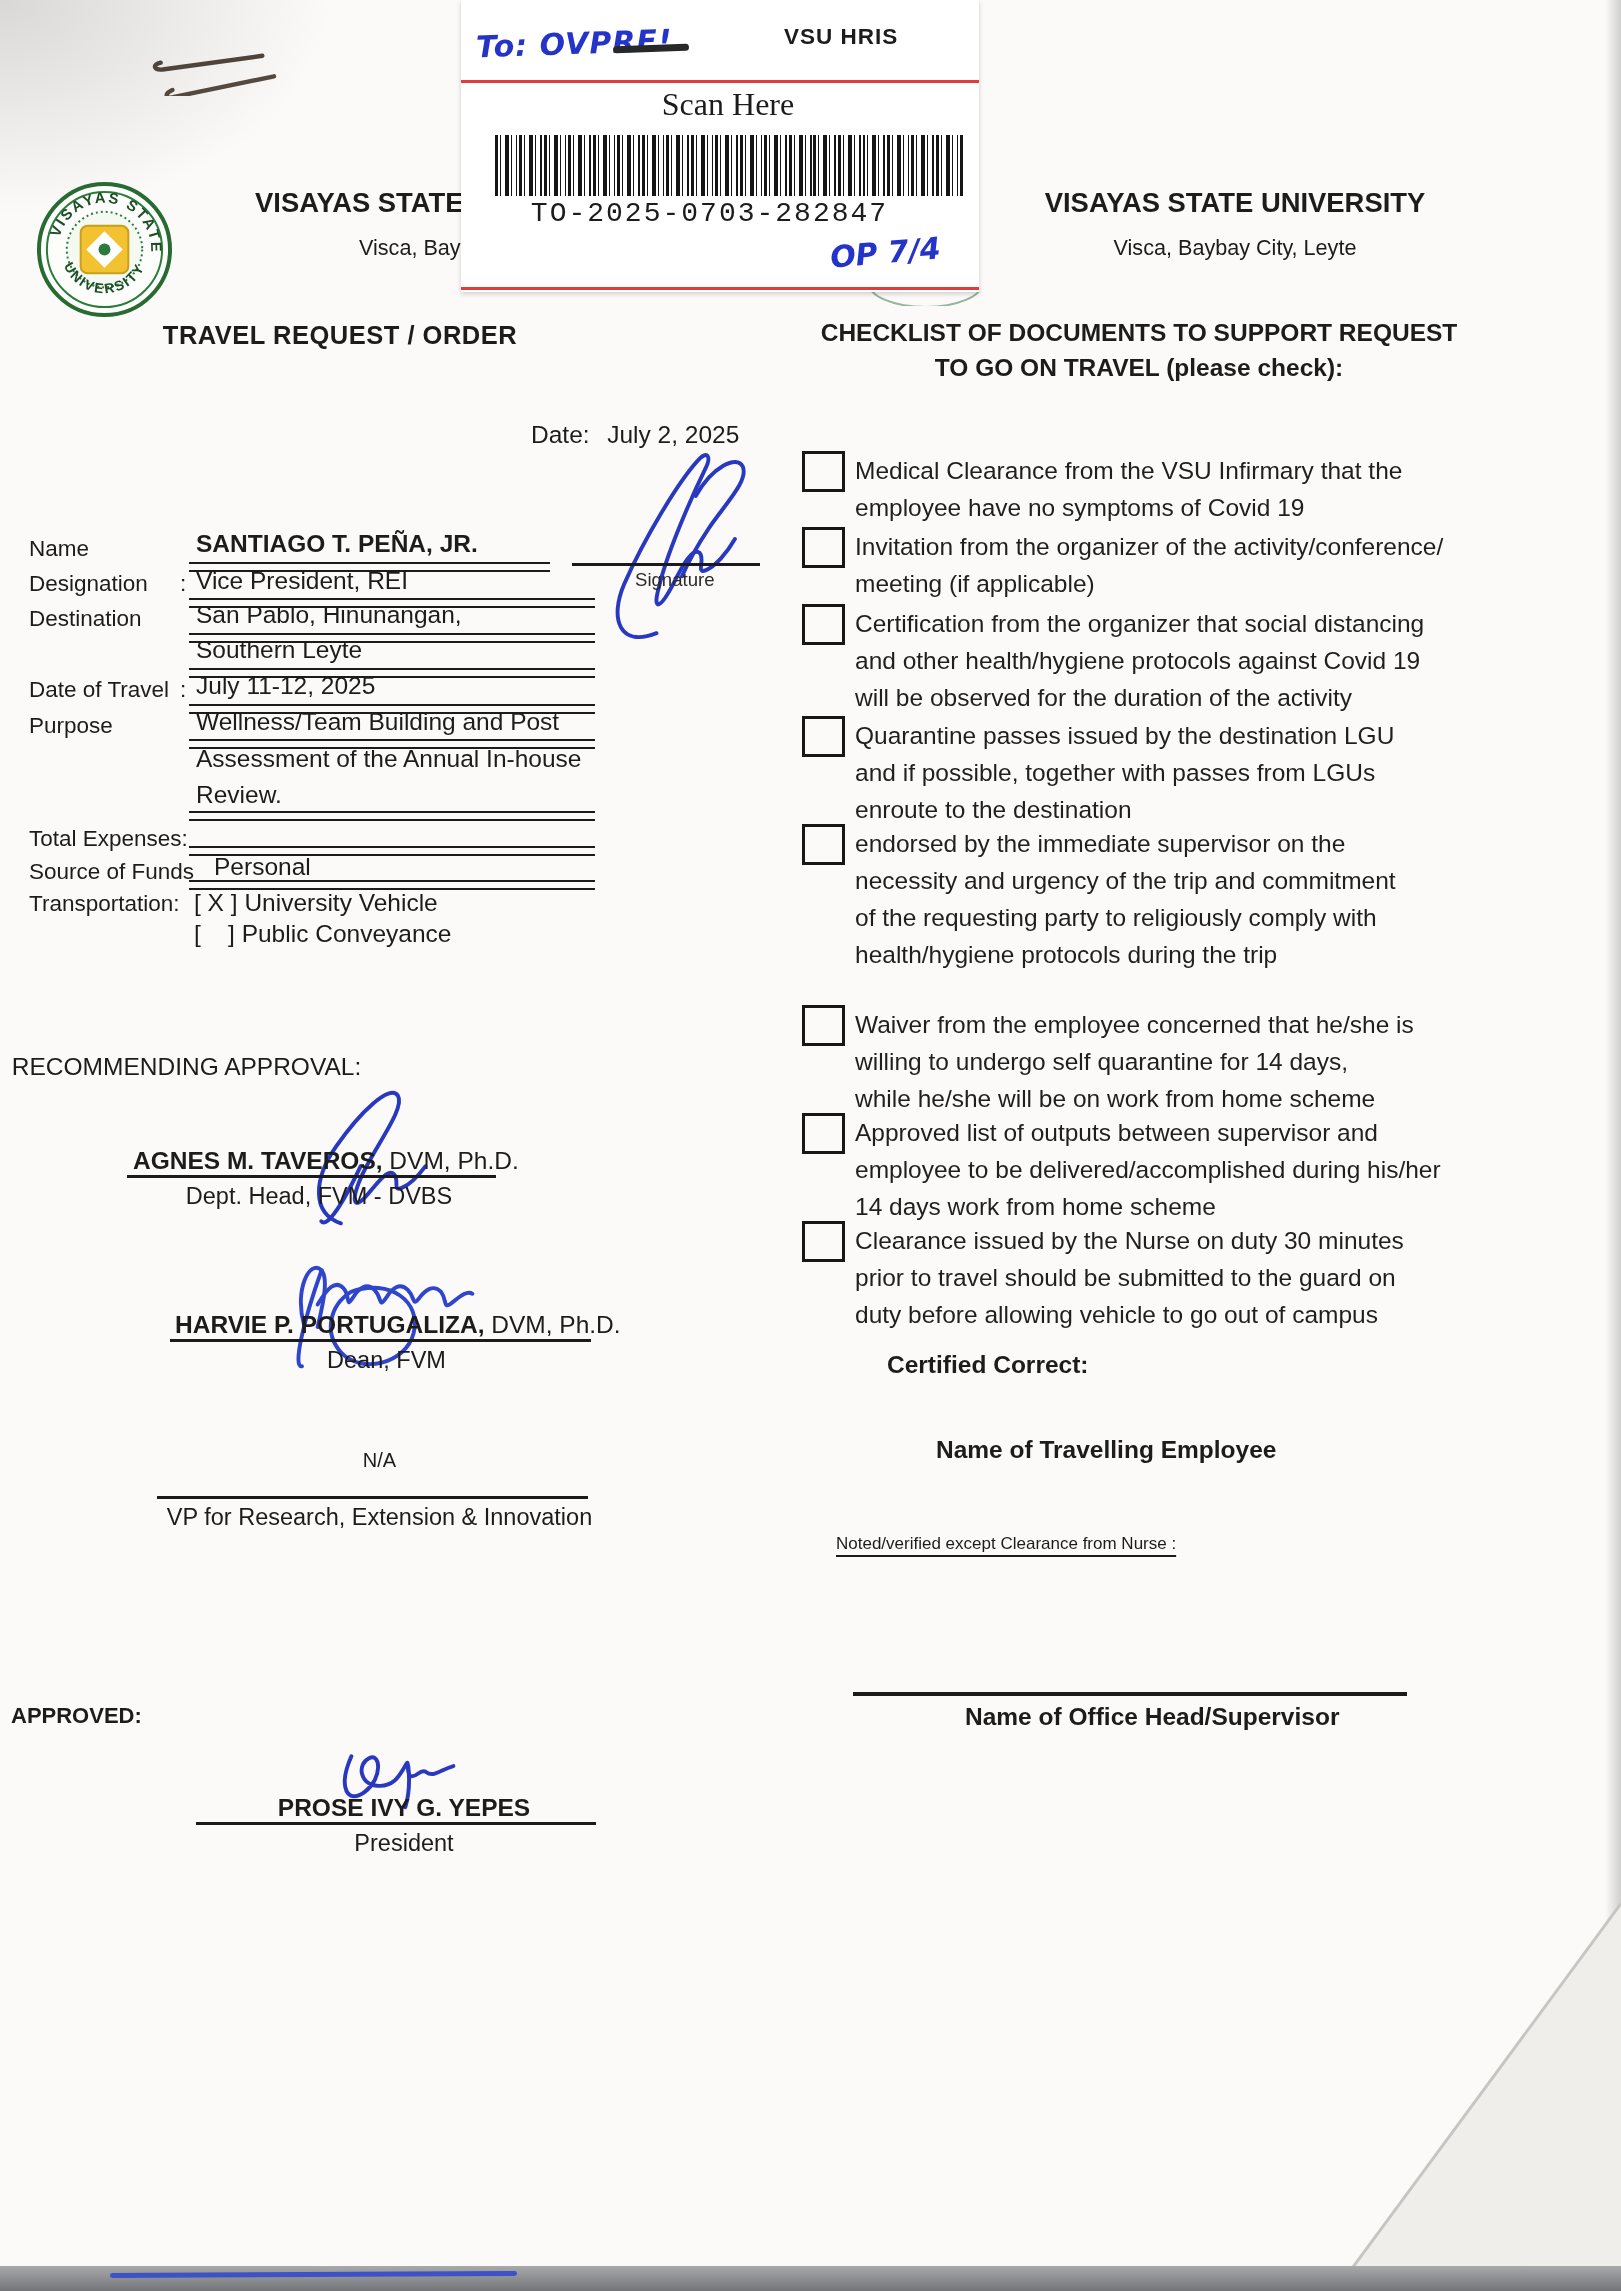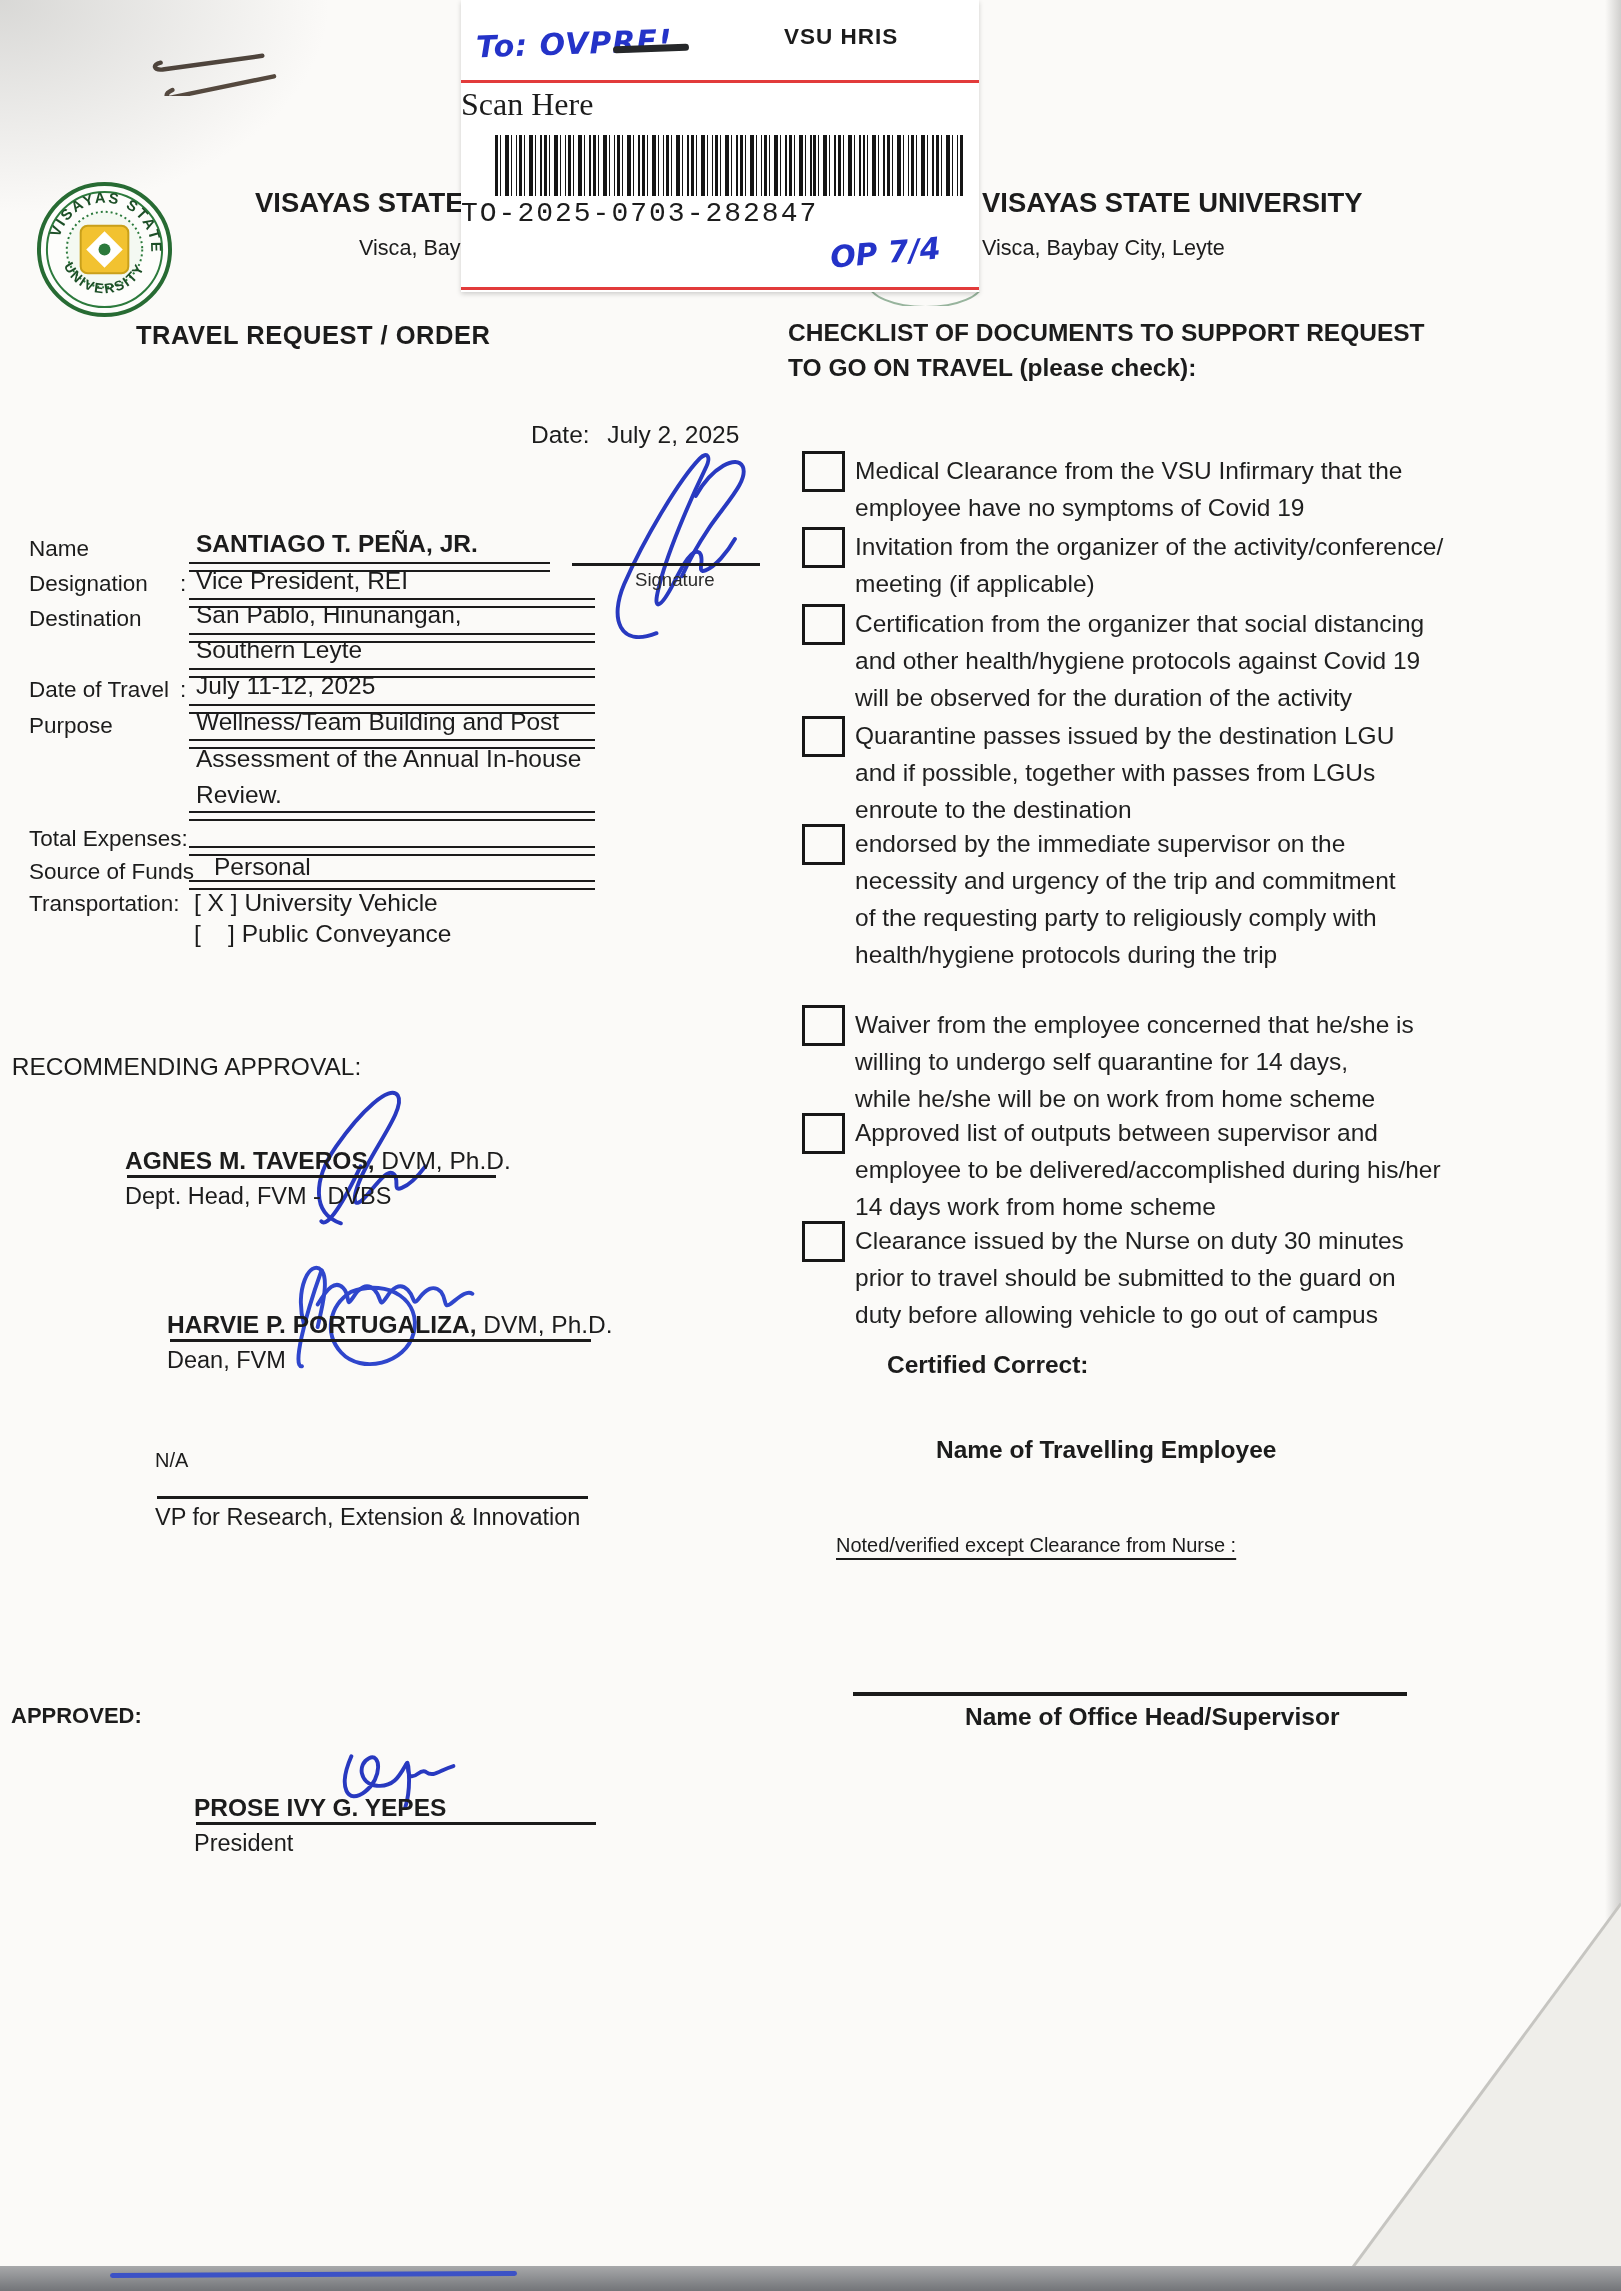--- a/index.html
+++ b/index.html
@@ -1,20 +1,20 @@
 <!DOCTYPE html>
 <html><head>
 <meta charset="utf-8">
 <style>
   html,body{margin:0;padding:0;background:#b9b9b7;}
   .page{position:relative;width:1621px;height:2292px;background:#fbfaf8;overflow:hidden;
         font-family:"Liberation Sans",sans-serif;color:#1c1c1c;}
   .abs{position:absolute;}
   .b{font-weight:bold;}
-  .ctr{}
+  .ctr{text-align:center;padding-left:8px;}
   .nowrap{white-space:nowrap;}
   .lbl{font-size:22.5px;}
   .val{font-size:24.5px;}
   .rule{position:absolute;background:#1b1b1b;height:2.9px;}
   .rule2{position:absolute;height:5.9px;border-top:2px solid #1b1b1b;border-bottom:2px solid #1b1b1b;}
   .ck{position:absolute;width:37px;height:35px;border:3.9px solid #171717;}
   .ckitem{position:absolute;width:649px;font-size:24.5px;line-height:37px;color:#1f1f1f;}
   .hand{font-family:"DejaVu Sans",sans-serif;font-style:italic;font-weight:bold;color:#2433c8;}
   .sticker{position:absolute;left:461px;top:0;width:518px;height:292px;background:#ffffff;
            z-index:20;box-shadow:0 2px 4.9px rgba(0,0,0,.18);}
@@ -235,18 +235,18 @@
 
   <div class="ck" style="left:802px;top:1221px;"></div>
   <div class="ckitem" style="left:855px;top:1222px;">
     <div>Clearance issued by the Nurse on duty 30 minutes</div>
     <div>prior to travel should be submitted to the guard on</div>
     <div>duty before allowing vehicle to go out of campus</div>
   </div>
 
   <div class="abs b" style="left:887px;top:1351px;font-size:24.5px;">Certified Correct:</div>
   <div class="abs b" style="left:936px;top:1436px;font-size:24.5px;">Name of Travelling Employee</div>
-  <div class="abs" style="left:836px;top:1534px;font-size:20px;text-decoration:underline;text-decoration-thickness:2px;text-underline-offset:5.9px;">Noted/verified except Clearance from Nurse :</div>
+  <div class="abs" style="left:836px;top:1534px;font-size:17px;text-decoration:underline;text-decoration-thickness:2px;text-underline-offset:5.9px;">Noted/verified except Clearance from Nurse :</div>
   <div class="rule" style="left:853px;top:1692px;width:554px;height:3.9px;"></div>
   <div class="abs b" style="left:965px;top:1703px;font-size:24.5px;">Name of Office Head/Supervisor</div>
 
 </div>
 
 
 </body></html>

